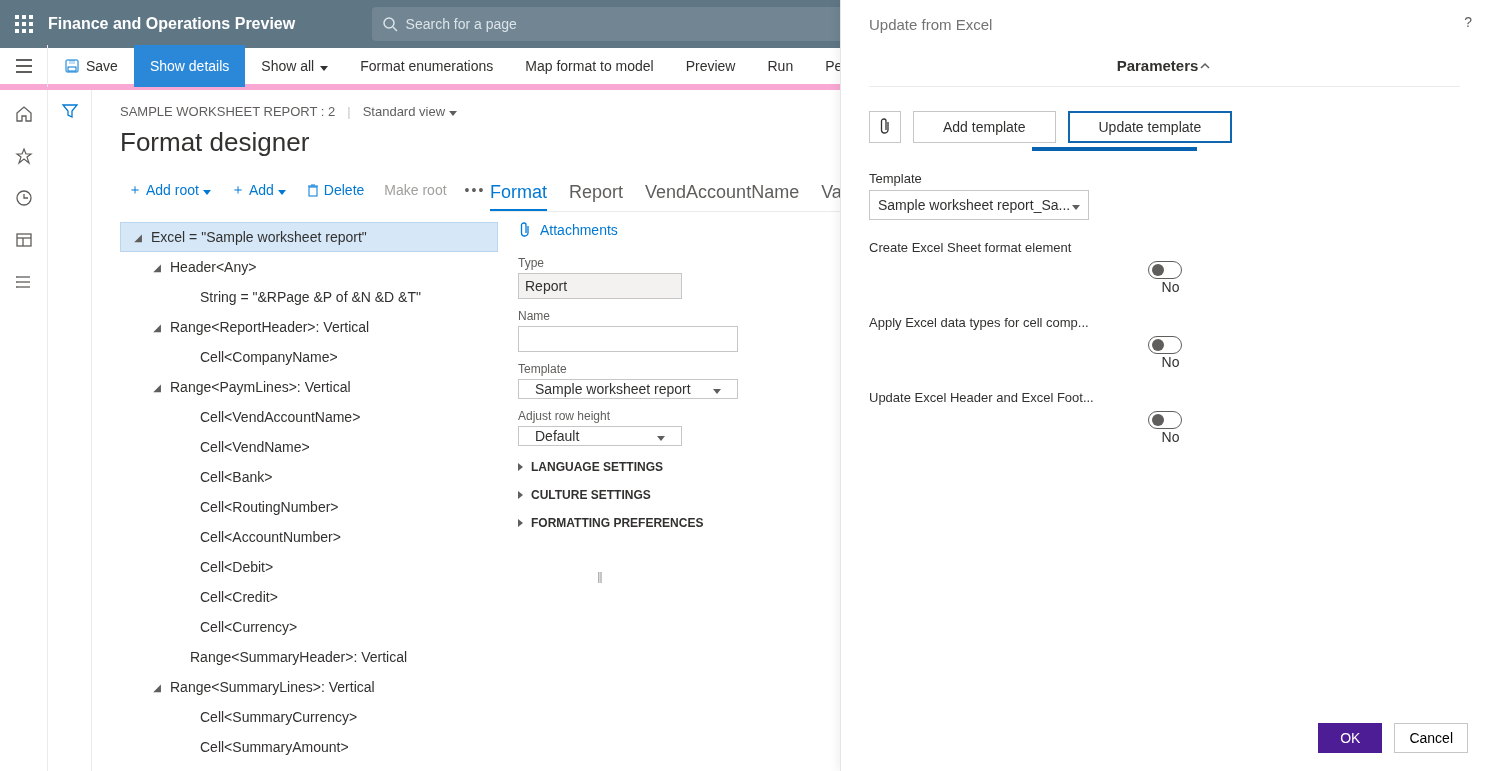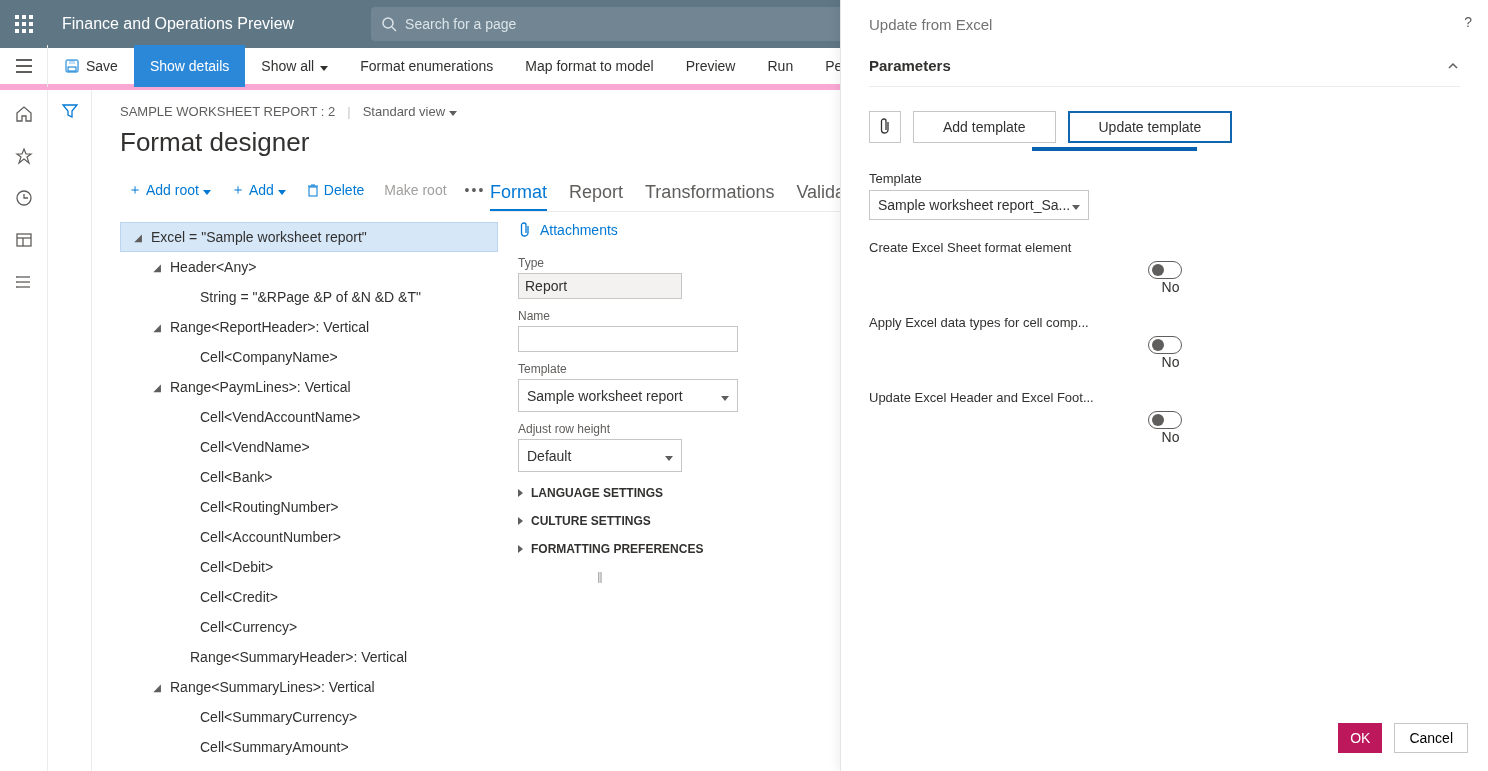--- a/index.html
+++ b/index.html
@@ -3,21 +3,21 @@
   <meta charset="utf-8">
   <style>
     * { margin: 0; padding: 0; box-sizing: border-box; font-family: "Segoe UI", Arial, sans-serif; }
     body { width: 1488px; height: 771px; overflow: hidden; background: #fff; color: #323130; font-size: 14px; }
 
     
     .topbar { display: flex; align-items: center; height: 48px; background: #5f7685; color: #fff; }
     .topbar .waffle { width: 48px; height: 48px; display: flex; align-items: center; justify-content: center; cursor: pointer; }
     .waffle-grid { display: grid; grid-template-columns: repeat(3, 4px); grid-gap: 3px; }
     .waffle-grid span { width: 4px; height: 4px; background: #fff; }
-    .topbar-title { font-weight: 400; font-size: 16px; margin-left: 14px; }
+    .topbar-title { font-weight: 700; font-size: 16px; margin-left: 0; }
     .search-wrap { margin-left: auto; margin-right: auto; height: 34px; width: 540px; background: #718592; border-radius: 4px; display: flex; align-items: center; padding: 0 10px; color: #e6edf1; }
     .search-wrap input { flex: 1; background: transparent; border: none; outline: none; color: #e6edf1; font-size: 14px; margin-left: 8px; }
     .search-wrap input::placeholder { color: #dbe4e9; }
     .topbar-spacer { width: 500px; }
 
     
     .cmdbar { display: flex; align-items: center; height: 42px; border-bottom: 6px solid #f9a8d4; }
     .hamburger { width: 48px; height: 42px; display: flex; align-items: center; justify-content: center; border-right: 1px solid #ebebeb; cursor: pointer; }
     .hamburger-lines { display: flex; flex-direction: column; gap: 4px; }
     .hamburger-lines span { display: block; width: 16px; height: 2px; background: #605e5c; }
@@ -63,51 +63,51 @@
     .tree-caret.hidden { visibility: hidden; }
     .tree-label { margin-left: 6px; color: #323130; }
 
     
     .props { flex: 1; padding-left: 20px; }
     .attach-row { display: flex; align-items: center; color: #0078d4; margin-bottom: 18px; cursor: pointer; }
     .attach-row .clip { margin-right: 8px; }
     .field-label { font-size: 12px; color: #605e5c; margin-bottom: 3px; margin-top: 10px; }
     .field-input { width: 164px; height: 26px; border: 1px solid #c8c6c4; background: #f3f2f1; padding: 0 6px; font-size: 14px; display: flex; align-items: center; }
     .field-input.white { background: #fff; width: 220px; }
-    .field-select { width: 220px; height: 33px; border: 1px solid #c8c6c4; display: flex; align-items: center; justify-content: space-between; padding: 0 8px; font-size: 14px; cursor: pointer; }
+    .field-select { width: 220px; height: 20px; border: 1px solid #c8c6c4; display: flex; align-items: center; justify-content: space-between; padding: 0 16px; font-size: 14px; cursor: pointer; }
     .field-select.narrow { width: 164px; }
     .expander { display: flex; align-items: center; margin-top: 14px; font-size: 12px; font-weight: 600; color: #323130; cursor: pointer; }
     .expander .tri { margin-right: 8px; color: #605e5c; font-size: 10px; }
 
     
     .vdivider { position: absolute; left: 505px; top: 480px; color: #a19f9d; font-size: 14px; }
 
     
     .panel { position: absolute; right: 0; top: 0; width: 648px; height: 771px; background: #fff; border-left: 1px solid #e5e5e5; box-shadow: -4px 0 8px rgba(0,0,0,.05); padding: 16px 28px 0 28px; }
     .panel-title { font-size: 15px; font-weight: 400; color: #737373; }
     .panel-help { position: absolute; right: 16px; top: 14px; color: #605e5c; cursor: pointer; }
-    .panel-section-head { display: flex; align-items: center; justify-content: space-between; margin-top: 24px; font-weight: 600; font-size: 15px; cursor: pointer; }
+    .panel-section-head { display: flex; align-items: center; justify-content: center; margin-top: 24px; font-weight: 600; font-size: 15px; cursor: pointer; }
     .panel-section-head .chevup { color: #605e5c; }
     .panel-divider { height: 1px; background: #edebe9; margin-top: 12px; }
 
     .btn-row { display: flex; gap: 12px; margin-top: 24px; align-items: center; }
     .btn-icon-only { width: 32px; height: 32px; border: 1px solid #c8c6c4; display: flex; align-items: center; justify-content: center; cursor: pointer; }
     .btn-outline { height: 32px; padding: 0 29px; border: 1px solid #c8c6c4; display: flex; align-items: center; cursor: pointer; font-size: 14px; }
     .btn-outline.selected { border: 2px solid #1067b0; }
     .blue-underline { height: 4px; background: #0962af; width: 165px; margin-left: 163px; margin-top: 4px; }
 
     .param-label { font-size: 13px; color: #323130; margin-top: 20px; margin-bottom: 4px; }
     .param-select { width: 220px; height: 30px; border: 1px solid #c8c6c4; display: flex; align-items: center; justify-content: space-between; padding: 0 8px; cursor: pointer; }
     .toggle-row { display: flex; align-items: center; margin-top: 6px; flex-direction: column; }
     .toggle { width: 34px; height: 18px; border: 1px solid #605e5c; border-radius: 10px; position: relative; cursor: pointer; }
     .toggle .knob { width: 12px; height: 12px; border-radius: 50%; background: #605e5c; position: absolute; top: 2px; left: 3px; }
     .toggle-label { margin-left: 12px; font-size: 14px; }
 
     .panel-footer { position: absolute; bottom: 18px; right: 20px; display: flex; gap: 12px; }
-    .btn-primary { background: #be185d; color: #fff; border: none; padding: 6px 12px; font-size: 14px; cursor: pointer; }
+    .btn-primary { background: #4c1d95; color: #fff; border: none; padding: 6px 22px; font-size: 14px; cursor: pointer; }
     .btn-default { background: #fff; border: 1px solid #c8c6c4; padding: 6px 14px; font-size: 14px; cursor: pointer; }
 
     svg { display: block; }
     .chev-down::after { content: ""; display: inline-block; border-left: 4px solid transparent; border-right: 4px solid transparent; border-top: 5px solid currentColor; }
     .chev-right::after { content: ""; display: inline-block; border-top: 4px solid transparent; border-bottom: 4px solid transparent; border-left: 5px solid currentColor; }
   </style>
 </head>
 <body>
 
 <div class="topbar">
@@ -250,21 +250,21 @@
         </div>
       <div class="tb2-item disabled">
           <span>Make root</span>
         </div>
       <div class="tb2-more">•••</div>
     </div>
 
     <div class="fmtabs">
       <div class="fmtab active">Format</div>
       <div class="fmtab">Report</div>
-      <div class="fmtab">Transformations</div>
+      <div class="fmtab">VendAccountName</div>
       <div class="fmtab">Validatio</div>
     </div>
 
     <div class="content-cols">
 
       <div class="tree">
         <div class="tree-row selected" style="padding-left:10px;">
             <span class="tree-caret">◢</span>
             <span class="tree-label">Excel = "Sample worksheet report"</span>
           </div>

